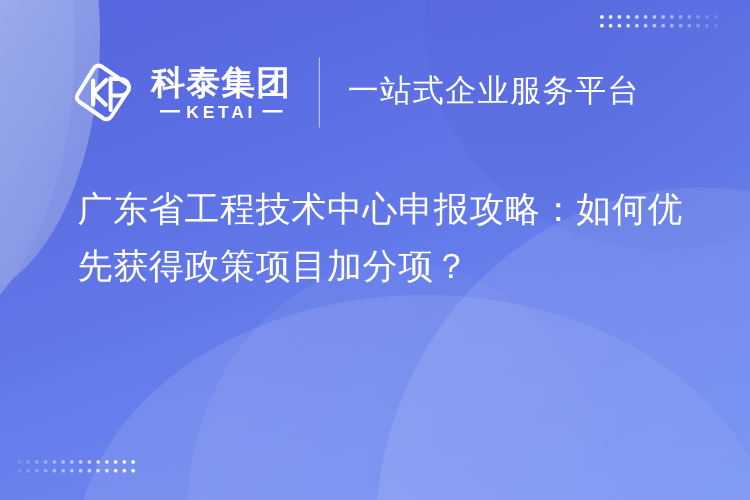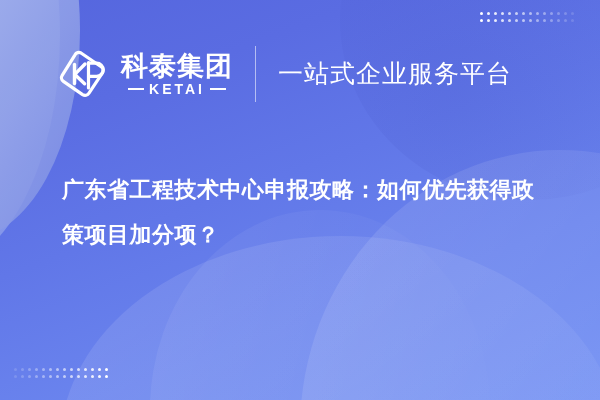--- a/index.html
+++ b/index.html
@@ -198,25 +198,25 @@
     line-height: 1.3;
     letter-spacing: 1px;
     margin-top: 2px;
     white-space: nowrap;
   }
 
   
   .title {
     position: absolute;
     left: 62px;
-    top: 167px;
+    top: 145px;
     width: 486px;
     color: #ffffff;
-    font-size: 22px;
-    font-weight: bold;
+    font-size: 28px;
+    font-weight: normal;
     line-height: 45px;
     letter-spacing: 0.5px;
   }
 </style>
 </head>
 <body>
 
 <div id="banner">
 
   <div class="bg-layer">

